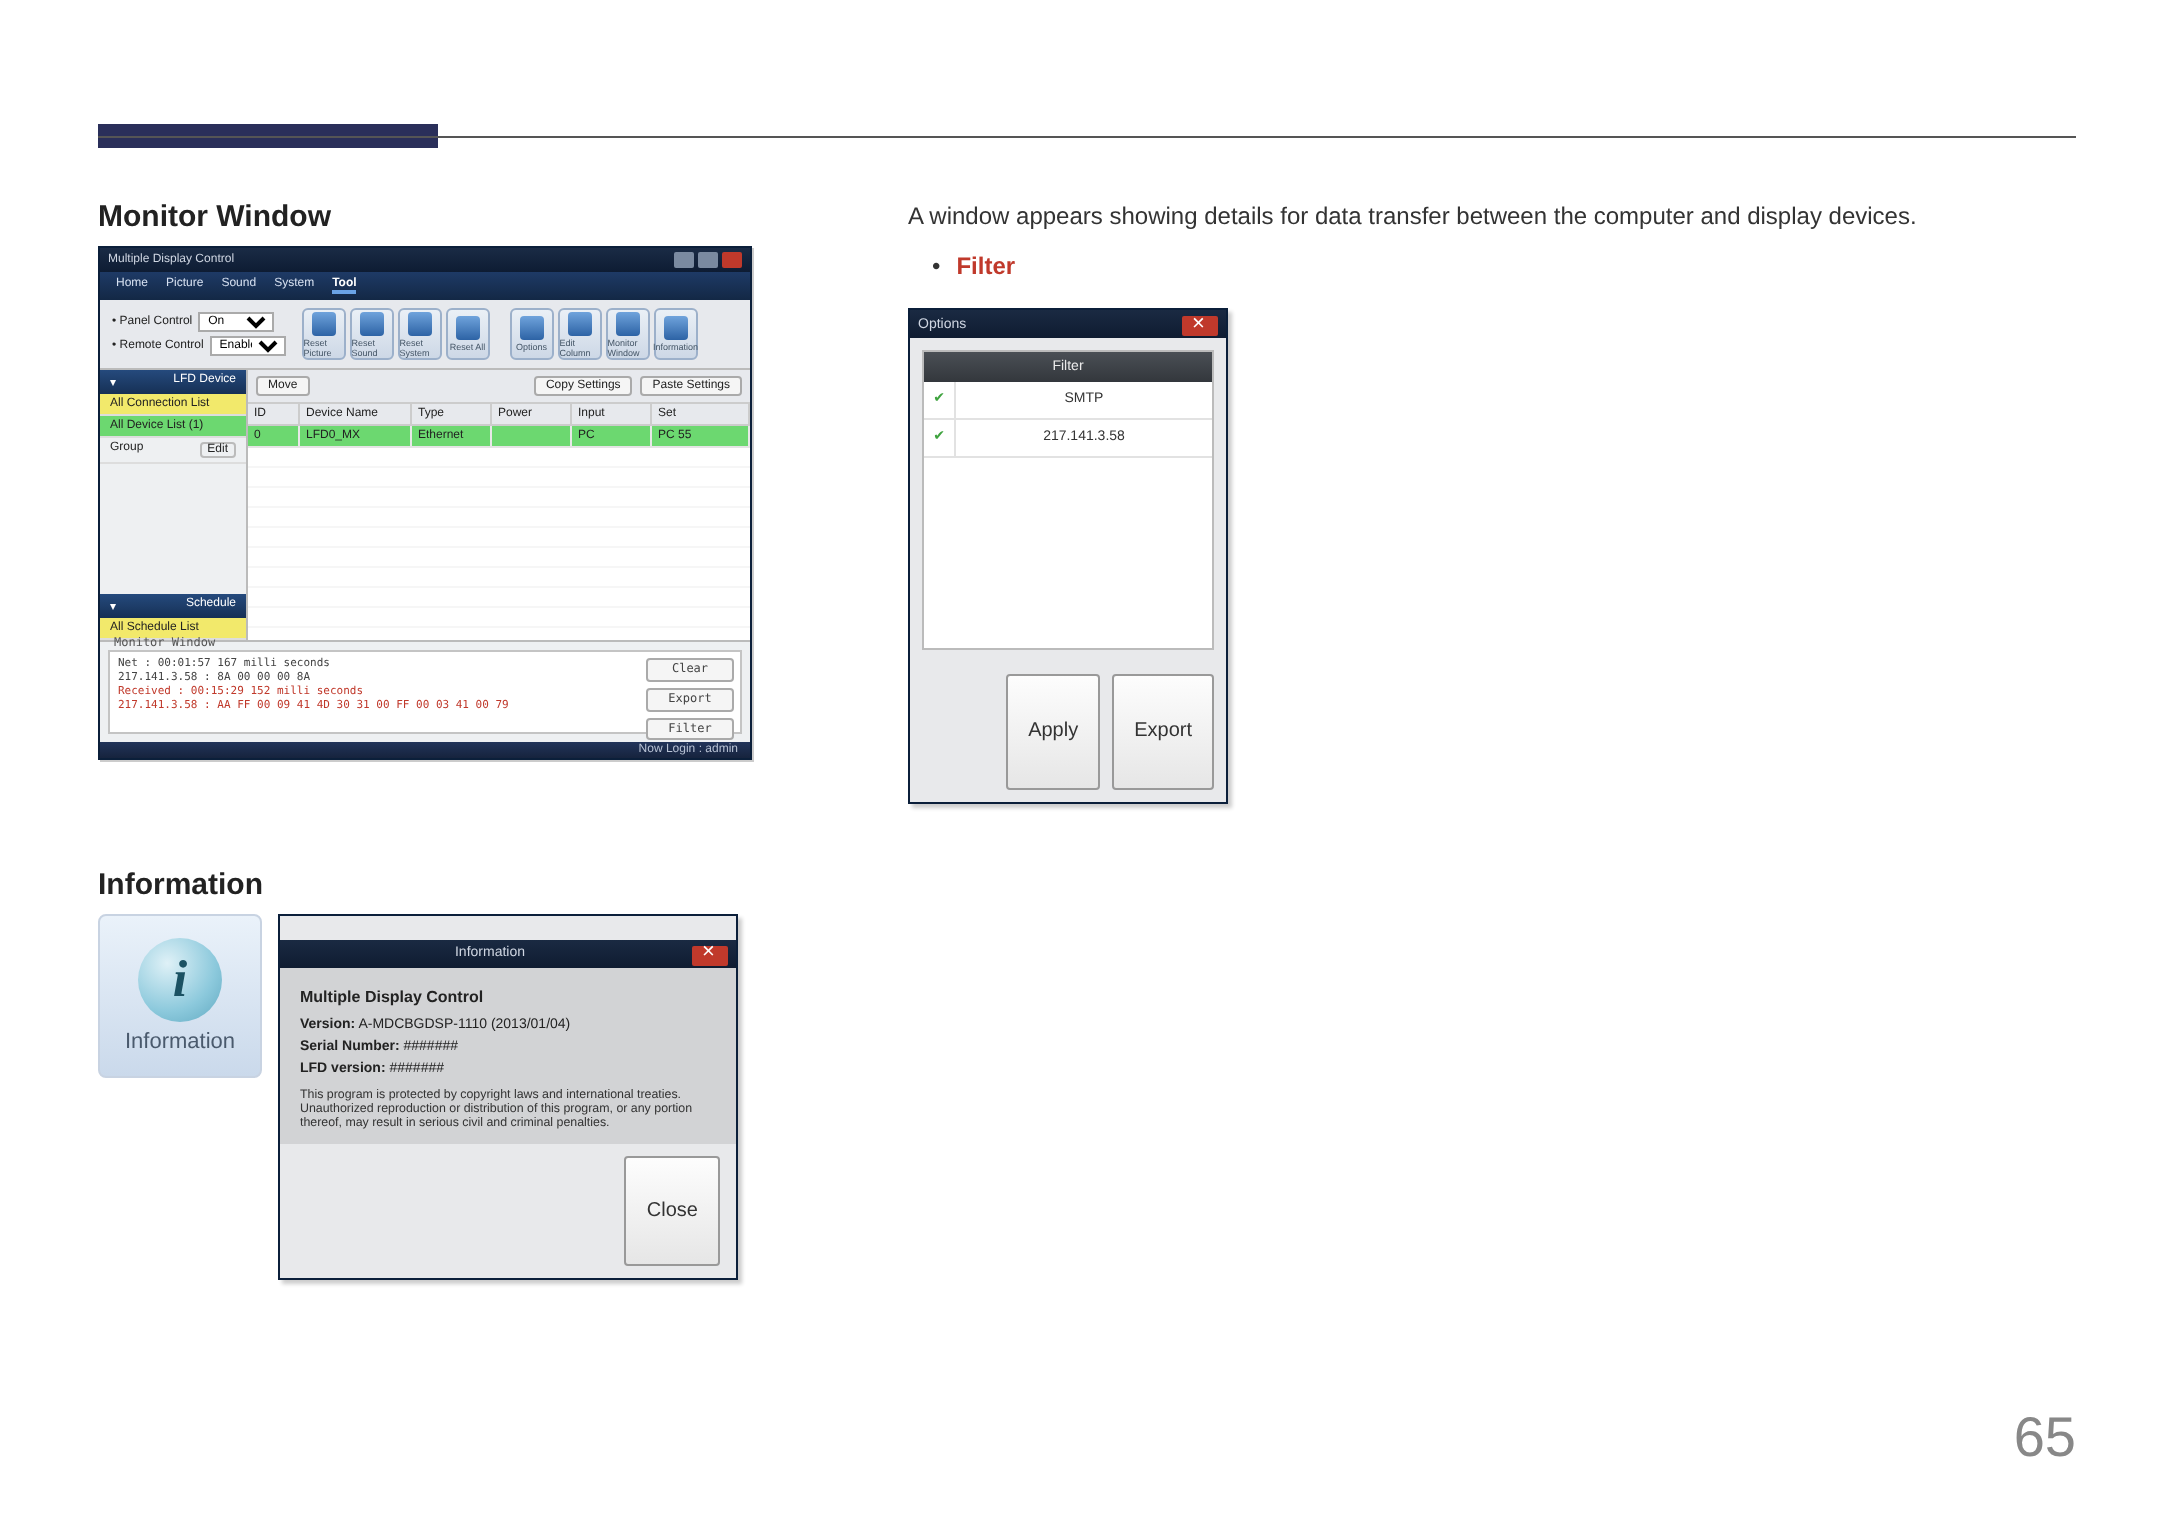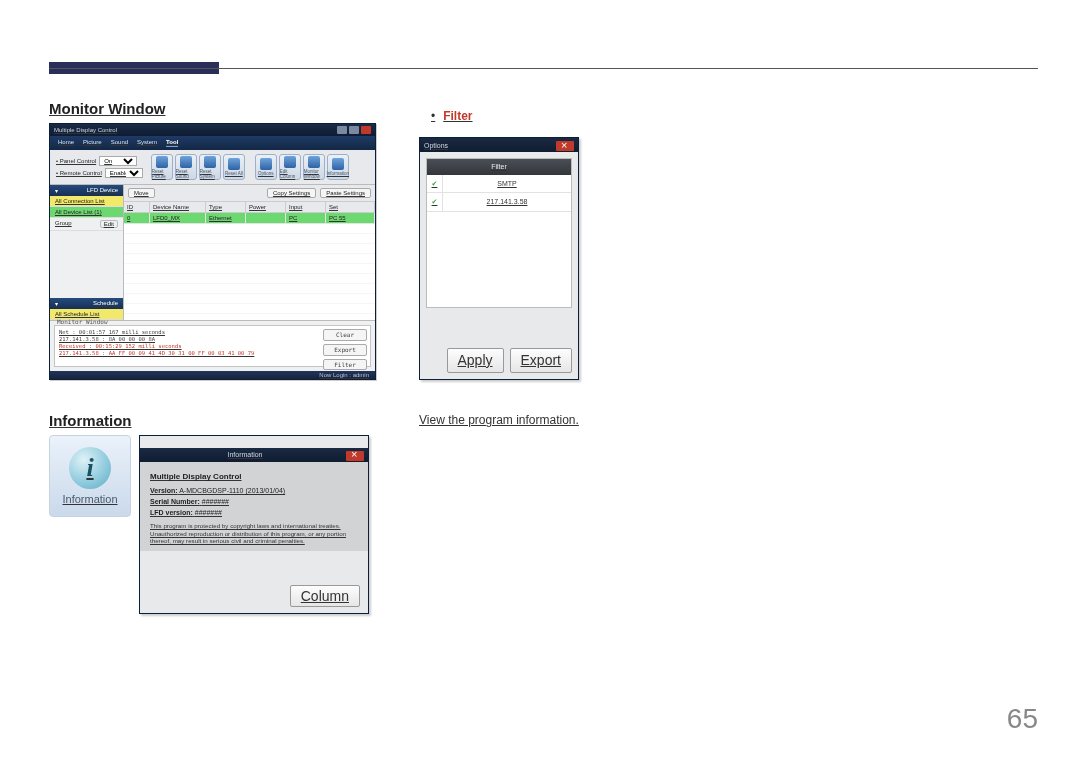--- a/index.html
+++ b/index.html
@@ -26,21 +26,21 @@
     left: 49px;
     width: 170px;
     height: 12px;
     background: #2a2f5a;
   }
 
   .section-title { font-weight: bold; font-size: 15px; color: #222; }
 
   .content { position: absolute; top: 100px; left: 49px; right: 42px; }
 
-  .row { display: flex; gap: 40px; margin-bottom: 32px; text-decoration: underline; }
+  .row { display: flex; gap: 75px; margin-bottom: 32px; }
   .col-left { width: 330px; flex-shrink: 0; }
   .col-right { flex: 1; font-size: 12px; color: #333; line-height: 1.4; }
 
   .bullet-block { display: flex; gap: 8px; margin-top: 8px; margin-left: 12px; font-size: 12px; }
   .bullet-dot { color: #333; }
   .filter-label { color: #c0392b; font-weight: bold; }
 
   
   .mdc-window {
     width: 327px;
@@ -142,21 +142,21 @@
   .dlg .titlebar { background:linear-gradient(#1a2a42,#0f1c31); color:#cfd6e2; padding:3px 4px; display:flex; justify-content:space-between; height:14px; }
   .dlg .titlebar .xbtn { width:18px; height:10px; background:#c0392b; border-radius:1px; position:relative; }
   .dlg .titlebar .xbtn::before { content:"×"; color:#fff; position:absolute; left:5px; top:-3px; font-size:11px; }
   .dlg-body { padding:6px; }
   .filter-panel { background:#fff; border:1px solid #bbb; height:150px; }
   .filter-head { background:linear-gradient(#4a4f55,#33373c); color:#eaeaea; font-size:7px; text-align:center; padding:3px 0; }
   .filter-row { display:flex; align-items:center; border-bottom:1px solid #e2e2e2; font-size:7px; }
   .filter-row .chk { width:16px; text-align:center; color:#3fa33f; border-right:1px solid #e2e2e2; padding:4px 0; }
   .filter-row .val { flex:1; text-align:center; padding:4px 0; color:#333; }
   .dlg-foot { display:flex; justify-content:flex-end; gap:6px; padding:6px; }
-  .dlg-btn { font-size:14px; background:linear-gradient(#fdfdfd,#e6e6e6); border:1px solid #999; padding:2px 10px; border-radius:2px;margin-top:28px; }
+  .dlg-btn { font-size:10px; background:linear-gradient(#fdfdfd,#e6e6e6); border:1px solid #999; padding:21px 10px; border-radius:2px; }
 
   
   .info-icon-card {
     width:82px; height:82px;
     border:1px solid #c8d3e2;
     border-radius:4px;
     background: linear-gradient(#eaf2fa,#cad9eb);
     display:flex; flex-direction:column; align-items:center; justify-content:center;
     gap:4px; color:#3a5070;
     flex-shrink:0;
@@ -318,20 +318,21 @@
               <span class="mini-btn">Export</span>
               <span class="mini-btn">Filter</span>
             </div>
           </div>
         </div>
         <div class="mdc-status">Now Login : admin</div>
       </div>
     </div>
 
     <div class="col-right">
+      <div>A window appears showing details for data transfer between the computer and display devices.</div>
       <div class="bullet-block">
         <span class="bullet-dot">•</span>
         <span class="filter-label">Filter</span>
       </div>
 
       <div class="dlg">
         <div class="titlebar">
           <span>Options</span>
           <span class="xbtn"></span>
         </div>
@@ -378,26 +379,23 @@
               </span>
           </div>
           <div class="info-body">
             <div class="pname">Multiple Display Control</div>
             <div class="line"><b>Version:</b> <span>A-MDCBGDSP-1110 (2013/01/04)</span></div>
             <div class="line"><b>Serial Number:</b> <span>#######</span></div>
             <div class="line"><b>LFD version:</b> <span>#######</span></div>
             <div class="legal">This program is protected by copyright laws and international treaties. Unauthorized reproduction or distribution of this program, or any portion thereof, may result in serious civil and criminal penalties.</div>
           </div>
           <div class="info-foot">
-            <span class="dlg-btn">Column</span>
+            <span class="dlg-btn">Close</span>
           </div>
         </div>
       </div>
     </div>
 
-    <div class="col-right">
-      <div>View the program information.</div>
-    </div>
   </div>
 
 </div>
 
 <div class="page-num">65</div>
 
 </body></html>

